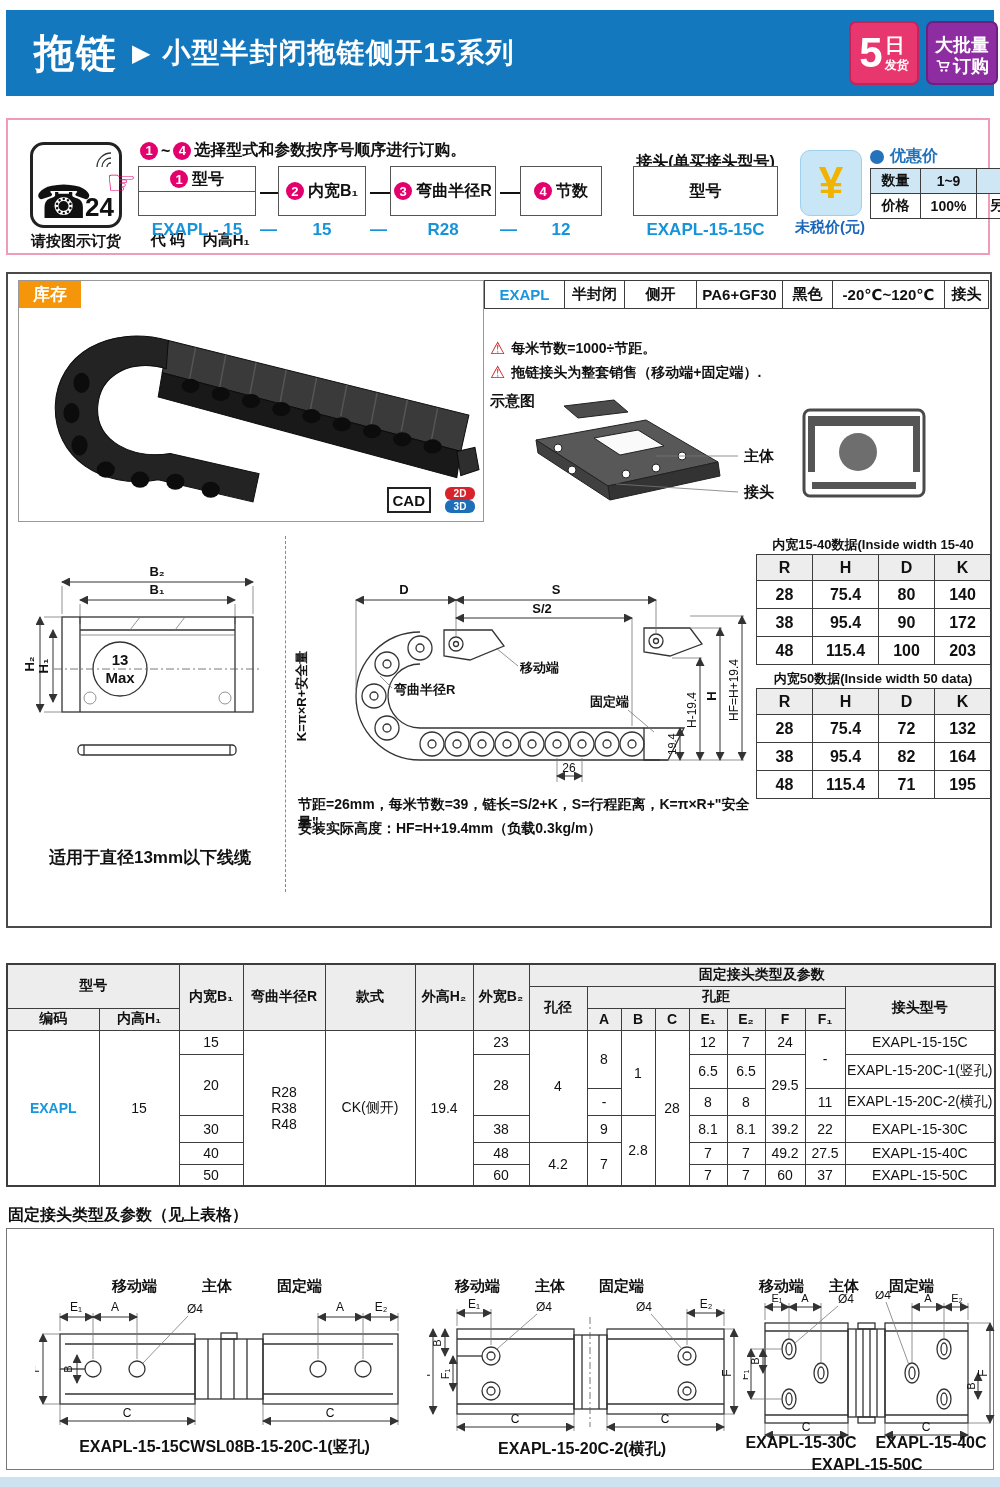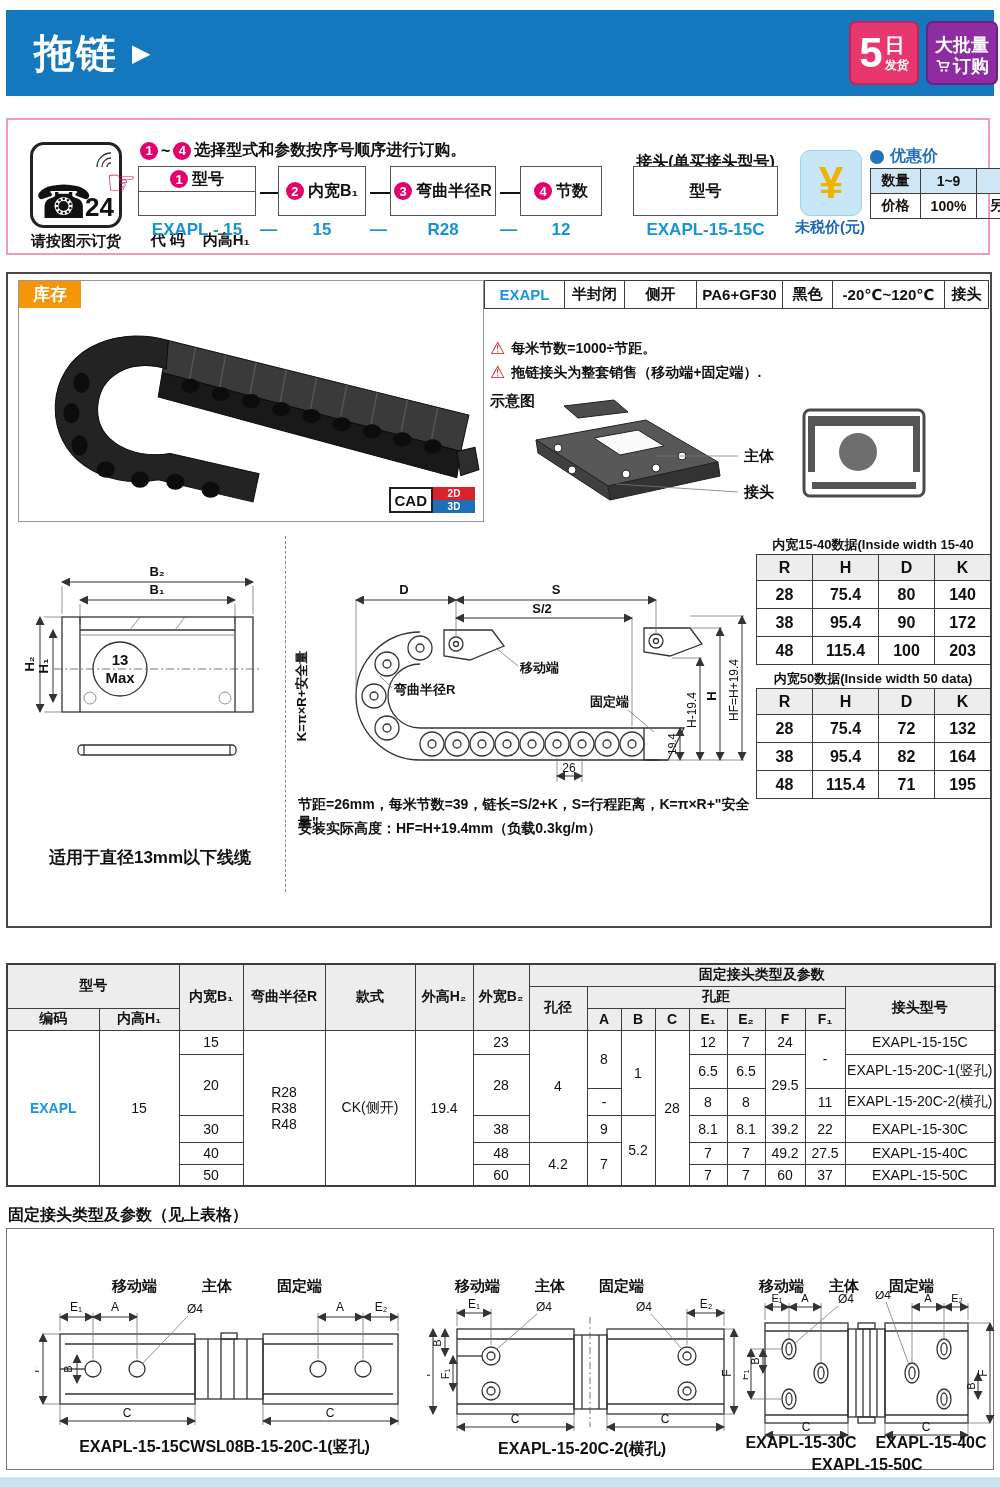--- a/index.html
+++ b/index.html
@@ -48,23 +48,23 @@
   table.tb{border-collapse:collapse;table-layout:fixed;}
   .tb th,.tb td{border:1px solid #3d3d3d;text-align:center;padding:0;overflow:hidden;}
   .pricetb{left:862px;top:48px;width:188px;}
   .pricetb td{font-size:14px;font-weight:bold;height:24px;}
   .pricetb .lt{background:#cfe7f5;}
   
   .main{left:6px;top:272px;width:986px;height:656px;border:2px solid #4a4a4a;box-sizing:border-box;}
   .photo{left:10px;top:6px;width:466px;height:242px;border:1px solid #999;box-sizing:border-box;}
   .stockb{left:0;top:0;width:62px;height:27px;background:#f5950a;color:#fff;font-size:17px;font-weight:bold;
           display:flex;align-items:center;justify-content:center;}
-  .cadb{right:8px;bottom:8px;display:flex;align-items:stretch;height:26px;}
+  .cadb{right:8px;bottom:8px;display:flex;align-items:stretch;height:26px;gap:14px;}
   .cad-t{border:2px solid #222;background:#fff;color:#111;font-weight:bold;font-size:15px;display:flex;align-items:center;padding:0 4px;}
-  .cad-2d,.cad-3d{width:42px;height:13px;color:#fff;font-size:10px;font-weight:bold;display:flex;align-items:center;justify-content:center;}
+  .cad-2d,.cad-3d{width:30px;height:13px;color:#fff;font-size:10px;font-weight:bold;display:flex;align-items:center;justify-content:center;border-radius:6px;}
   .cad-2d{background:#d8232a;}
   .cad-3d{background:#1d6fb8;}
   .spectb{left:476px;top:6px;width:504px;}
   .spectb th{background:#ededed;font-size:15px;height:25px;}
   .spectb td{font-size:15px;font-weight:bold;height:27px;}
   .magenta{color:#b5007d;}
   .blue{color:#1a96dc;}
   .warn{left:482px;display:flex;align-items:center;gap:6px;font-size:14px;font-weight:bold;}
   .warn-ic{color:#cc2222;font-size:17px;}
   .schem-lab{left:482px;top:118px;font-size:15px;font-weight:bold;}
@@ -102,20 +102,21 @@
       <path d="M0,0L9,4.5L0,9z" fill="#333"></path>
     </marker>
   </defs>
 </svg>
 
 <div class="page">
 
   <div class="abs hd">
     <span class="hd-cat">拖链</span>
     <span class="hd-tri">▶</span>
+    <span class="hd-title">小型半封闭拖链侧开15系列</span>
     <div class="badge badge-ship">
       <span class="ship-num">5</span>
       <span class="ship-col">
         <span class="ship-day">日</span>
         <span class="ship-sub">发货</span>
       </span>
     </div>
     <div class="badge badge-bulk">
       <span class="bulk1">大批量</span>
       <span class="bulk2">
@@ -603,21 +604,21 @@
       <td>-</td>
       <td>8</td>
       <td>8</td>
       <td>11</td>
       <td class="jm">EXAPL-15-20C-2(横孔)</td>
     </tr>
     <tr style="height:27px">
       <td>30</td>
       <td>38</td>
       <td>9</td>
-      <td rowspan="3">5.2</td>
+      <td rowspan="3">2.8</td>
       <td>8.1</td>
       <td>8.1</td>
       <td>39.2</td>
       <td>22</td>
       <td class="jm">EXAPL-15-30C</td>
     </tr>
     <tr style="height:22px">
       <td>40</td>
       <td>48</td>
       <td rowspan="2">4.2</td>

